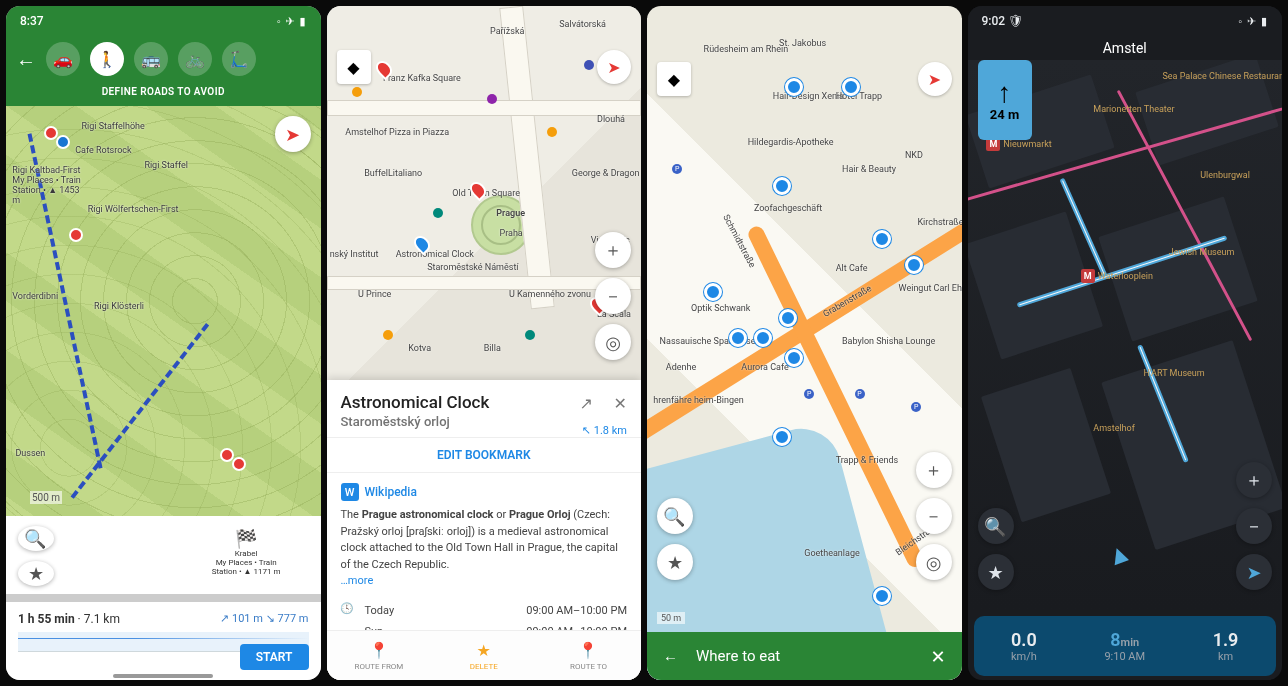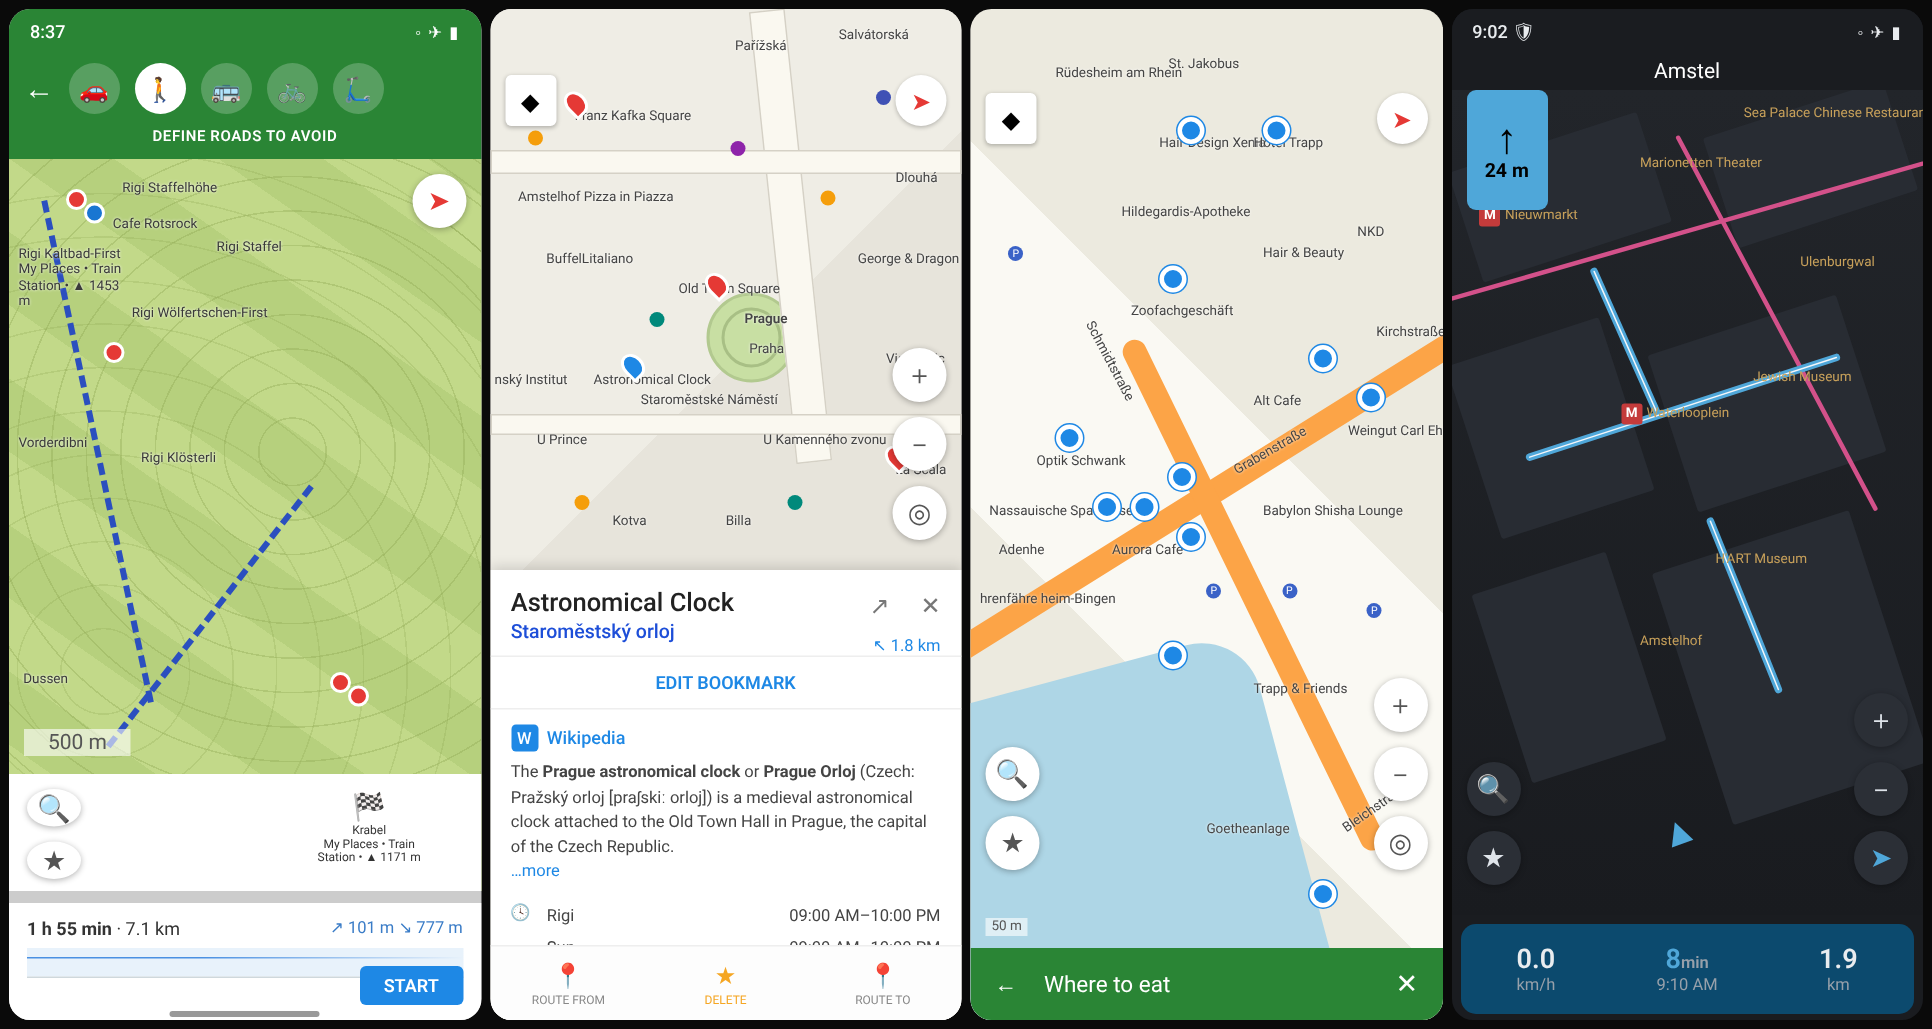--- a/index.html
+++ b/index.html
@@ -104,21 +104,21 @@
     border-bottom:1px solid #cfd8dc;
     position:relative;
   }
   .elevchart:before{content:"";position:absolute;left:0;top:6px;right:0;height:1px;
     background:linear-gradient(90deg,#4a90e2 0%,#4a90e2 40%,transparent 100%);}
   .startbtn {
     position:absolute;right:12px;bottom:10px;
     background:#1e88e5;color:#fff;border-radius:4px;
     padding:6px 16px;font-size:12px;font-weight:600;
   }
-  .scale {position:absolute;left:10px;bottom:90px;font-size:14px;color:#555;background:rgba(255,255,255,.6);padding:1px 16px;}
+  .scale {position:absolute;left:24px;bottom:90px;font-size:10px;color:#555;background:rgba(255,255,255,.6);padding:1px 2px;}
   .handle{position:absolute;bottom:2px;left:50%;transform:translateX(-50%);width:100px;height:4px;background:#999;border-radius:2px;}
 
   
   .p2 { background:#e5e2dc; }
   .p2 .map {
     position:absolute;inset:0; bottom:0;
     background:
       linear-gradient(135deg,#efede5 0 40%,#e7e4db 40% 100%);
   }
   .st { position:absolute;background:#faf8f0;border:1px solid #d5d1c6;}
@@ -129,21 +129,21 @@
   .lbl { position:absolute;font-size:9px;color:#444;white-space:nowrap;text-shadow:0 0 2px #fff;}
   .p2 .layers-btn {position:absolute;left:10px;top:44px;width:34px;height:34px;border-radius:4px;background:#fff;box-shadow:0 1px 3px rgba(0,0,0,.25);display:flex;align-items:center;justify-content:center;}
   .p2 .compass{position:absolute;right:10px;top:44px;width:34px;height:34px;border-radius:50%;background:#fff;box-shadow:0 1px 3px rgba(0,0,0,.25);display:flex;align-items:center;justify-content:center;}
   .p2 .fabcol.bot1 { bottom:320px; right:10px;}
   .p2 .sheet {
     position:absolute;left:0;right:0;bottom:0;height:300px;background:#fff;
     box-shadow:0 -2px 8px rgba(0,0,0,.15);
   }
   .sheet .head{padding:12px 14px 8px 14px;border-bottom:1px solid #eee;}
   .sheet h3{margin:0;font-size:17px;font-weight:500;color:#222;}
-  .sheet .sub{font-size:13px;color:#1d4ed8;margin-top:2px;font-weight:500;}
+  .sheet .sub{font-size:13px;color:#737373;margin-top:2px;font-weight:500;}
   .sheet .meta{font-size:11px;color:#888;margin-top:3px;}
   .sheet .dist{position:absolute;right:14px;top:44px;color:#1e88e5;font-size:11px;}
   .sheet .share{position:absolute;right:48px;top:14px;color:#777;font-size:16px;}
   .sheet .close{position:absolute;right:14px;top:14px;color:#777;font-size:16px;}
   .editbm{color:#1e88e5;font-size:12px;font-weight:600;text-align:center;padding:10px;border-bottom:1px solid #eee;}
   .wiki{padding:10px 14px;font-size:12px;}
   .wiki .src{color:#1e88e5;font-weight:500;margin-bottom:6px;display:flex;align-items:center;gap:6px;}
   .wiki .badge{width:18px;height:18px;background:#1e88e5;color:#fff;font-size:11px;display:inline-flex;align-items:center;justify-content:center;border-radius:3px;}
   .wiki .txt{color:#444;font-size:11px;line-height:1.5;}
   .wiki .more{color:#1e88e5;}
@@ -367,21 +367,21 @@
             <span class="badge">W</span>
             <span>Wikipedia</span>
           </div>
       <div class="txt">
         <span>The </span><b>Prague astronomical clock</b><span> or </span><b>Prague Orloj</b><span> (Czech: Pražský orloj [praʃskiː orloj]) is a medieval astronomical clock attached to the Old Town Hall in Prague, the capital of the Czech Republic.</span>
         <br><span class="more">…more</span>
       </div>
     </div>
     <div class="hours">
       <div class="hrow first">
-        <span>Rigi</span>
+        <span>Today</span>
             <span>09:00 AM–10:00 PM</span>
       </div>
       <div class="hrow">
         <span>Sun</span>
             <span>09:00 AM–10:00 PM</span>
       </div>
     </div>
     <div class="tabbar2">
       <div class="tb">
             <span class="ic">📍</span>

